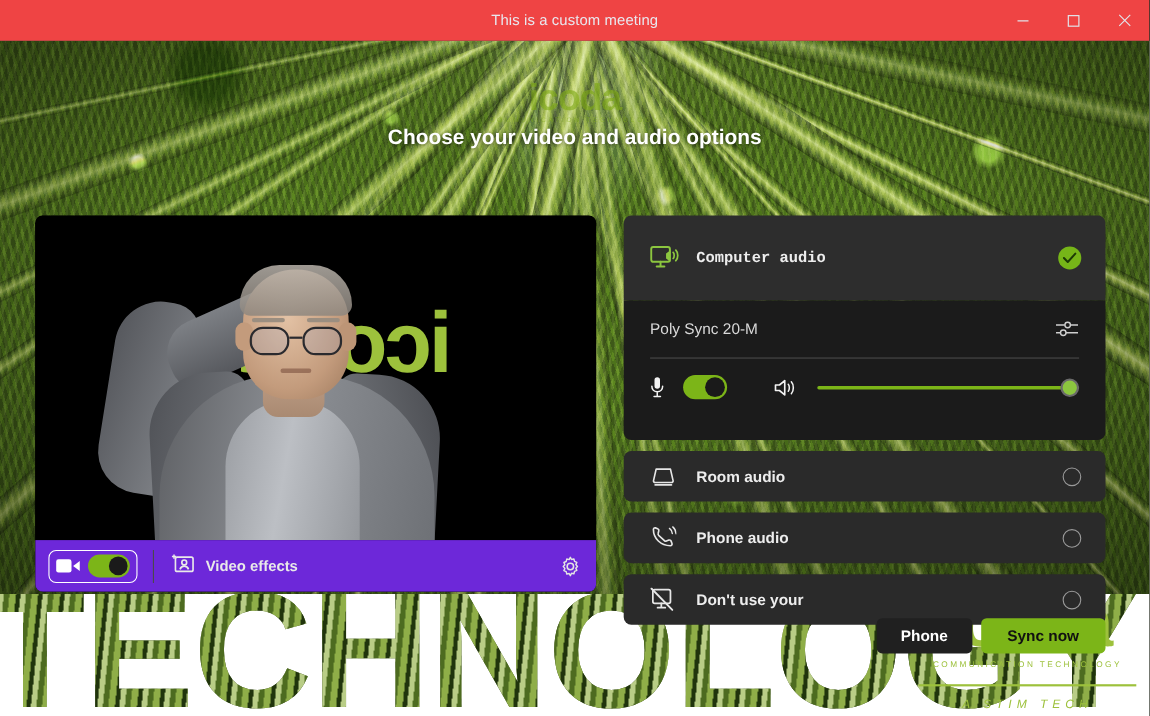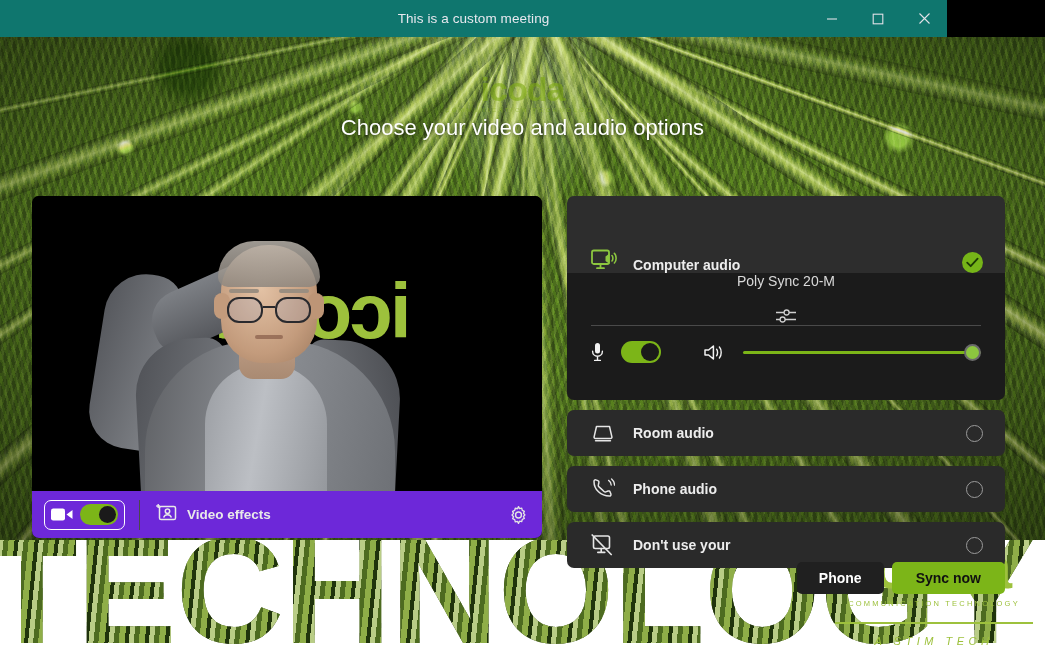--- a/index.html
+++ b/index.html
@@ -3,22 +3,22 @@
 <meta charset="utf-8">
 <style>
   * { margin:0; padding:0; box-sizing:border-box; }
   html,body { width:1045px; height:651px; overflow:hidden; background:#000; }
   body { font-family:"Liberation Sans", sans-serif; }
 
   .app { position:relative; width:1045px; height:651px; overflow:hidden; }
 
   
   .titlebar {
-    position:absolute; left:0; top:0; width:947px; height:37px;
-    background:#0f766e; display:flex; align-items:center; z-index:50;
+    position:absolute; left:0; top:0; width:1045px; height:37px;
+    background:#ef4444; display:flex; align-items:center; z-index:50;
   }
   .titlebar-title {
     position:absolute; left:0; right:0; text-align:center;
     font-size:13.5px; color:#e8e8ef; letter-spacing:.1px;
   }
   .winbtns { position:absolute; right:0; top:0; height:37px; display:flex; }
   .winbtn {
     width:46px; height:37px; display:flex; align-items:center; justify-content:center;
     color:#e2e2e8;
   }
@@ -106,21 +106,21 @@
     color:#9dc13c; line-height:1;
   }
   .brand-lower .bl-name { font-size:62px; font-weight:700; letter-spacing:-2px; }
   .brand-lower .bl-tag { font-size:7.5px; letter-spacing:2.2px; margin-top:2px; white-space:nowrap; }
   .brand-lower .bl-rule { height:2px; background:#9dc13c; margin:14px 6px 12px; }
   .brand-lower .bl-line1 { font-size:11px; letter-spacing:4.5px;font-style:italic; }
 
   
   .heading {
     position:absolute; left:0; right:0; top:115px; text-align:center;
-    font-size:22px; font-weight:400; color:#fff; z-index:20;
+    font-size:19px; font-weight:700; color:#fff; z-index:20;
     text-shadow:0 1px 4px rgba(0,0,0,.55);
   }
 
   
   .video-card {
     position:absolute; left:32px; top:196px; width:510px; height:342px;
     background:#000; border-radius:7px; overflow:hidden; z-index:20;
   }
   .video-stage { position:absolute; left:0; top:0; width:510px; height:295px; background:#000; overflow:hidden; }
   .v-logo {
@@ -214,35 +214,35 @@
   .vbar-sep { width:1px; height:30px; background:#4a4a4a; margin-left:14px; }
   .video-effects { display:flex; align-items:center; gap:10px; margin-left:16px; color:#e9e9e9; }
   .ve-label { font-size:13.5px; font-weight:700; }
   .gear-btn { position:absolute; right:14px; top:50%; transform:translateY(-50%); color:#e4e4e4; display:flex; }
 
   
   .audio-col { position:absolute; left:567px; top:196px; width:438px; z-index:20; }
 
   .audio-selected {
     background:#2d2d2d; border-radius:7px 7px 0 0;
-    height:77px; display:flex; align-items:flex-end; padding:0 22px 0 24px;
+    height:77px; display:flex; align-items:center; padding:0 22px 0 24px;font-family:Liberation Mono, monospace;
   }
   .audio-device-panel {
     background:#1b1b1b; border-radius:0 0 7px 7px; padding:0 24px 22px;
   }
   .opt-icon { width:42px; display:flex; align-items:center; color:#8cc63f; }
   .opt-icon.white { color:#e6e6e6; }
   .opt-label { flex:1; font-size:14px; font-weight:700; color:#ededed; }
   .radio-circle { width:17px; height:17px; border:1.6px solid #9a9a9a; border-radius:50%; }
   .check-circle {
     width:21px; height:21px; border-radius:50%; background:#76b518;
     display:flex; align-items:center; justify-content:center;
   }
 
-  .device-row { display:flex; align-items:center; height:52px;flex-direction:column; }
+  .device-row { display:flex; align-items:center; height:52px; }
   .device-name { flex:1; font-size:14px; color:#d9d9d9; }
   .device-settings { color:#cfcfcf; display:flex; }
   .device-divider { height:1px; background:#4a4a4a; }
   .audio-controls { display:flex; align-items:center; height:52px; gap:0; }
   .mic-icon { color:#f2f2f2; width:30px; display:flex; }
   .spk-icon { color:#f2f2f2; width:30px; margin-left:42px; display:flex; }
   .vol-slider { flex:1; position:relative; height:18px; margin-left:10px; }
   .vol-track {
     position:absolute; left:0; right:0; top:8px; height:2.5px; background:#7cb518; border-radius:2px;
   }

